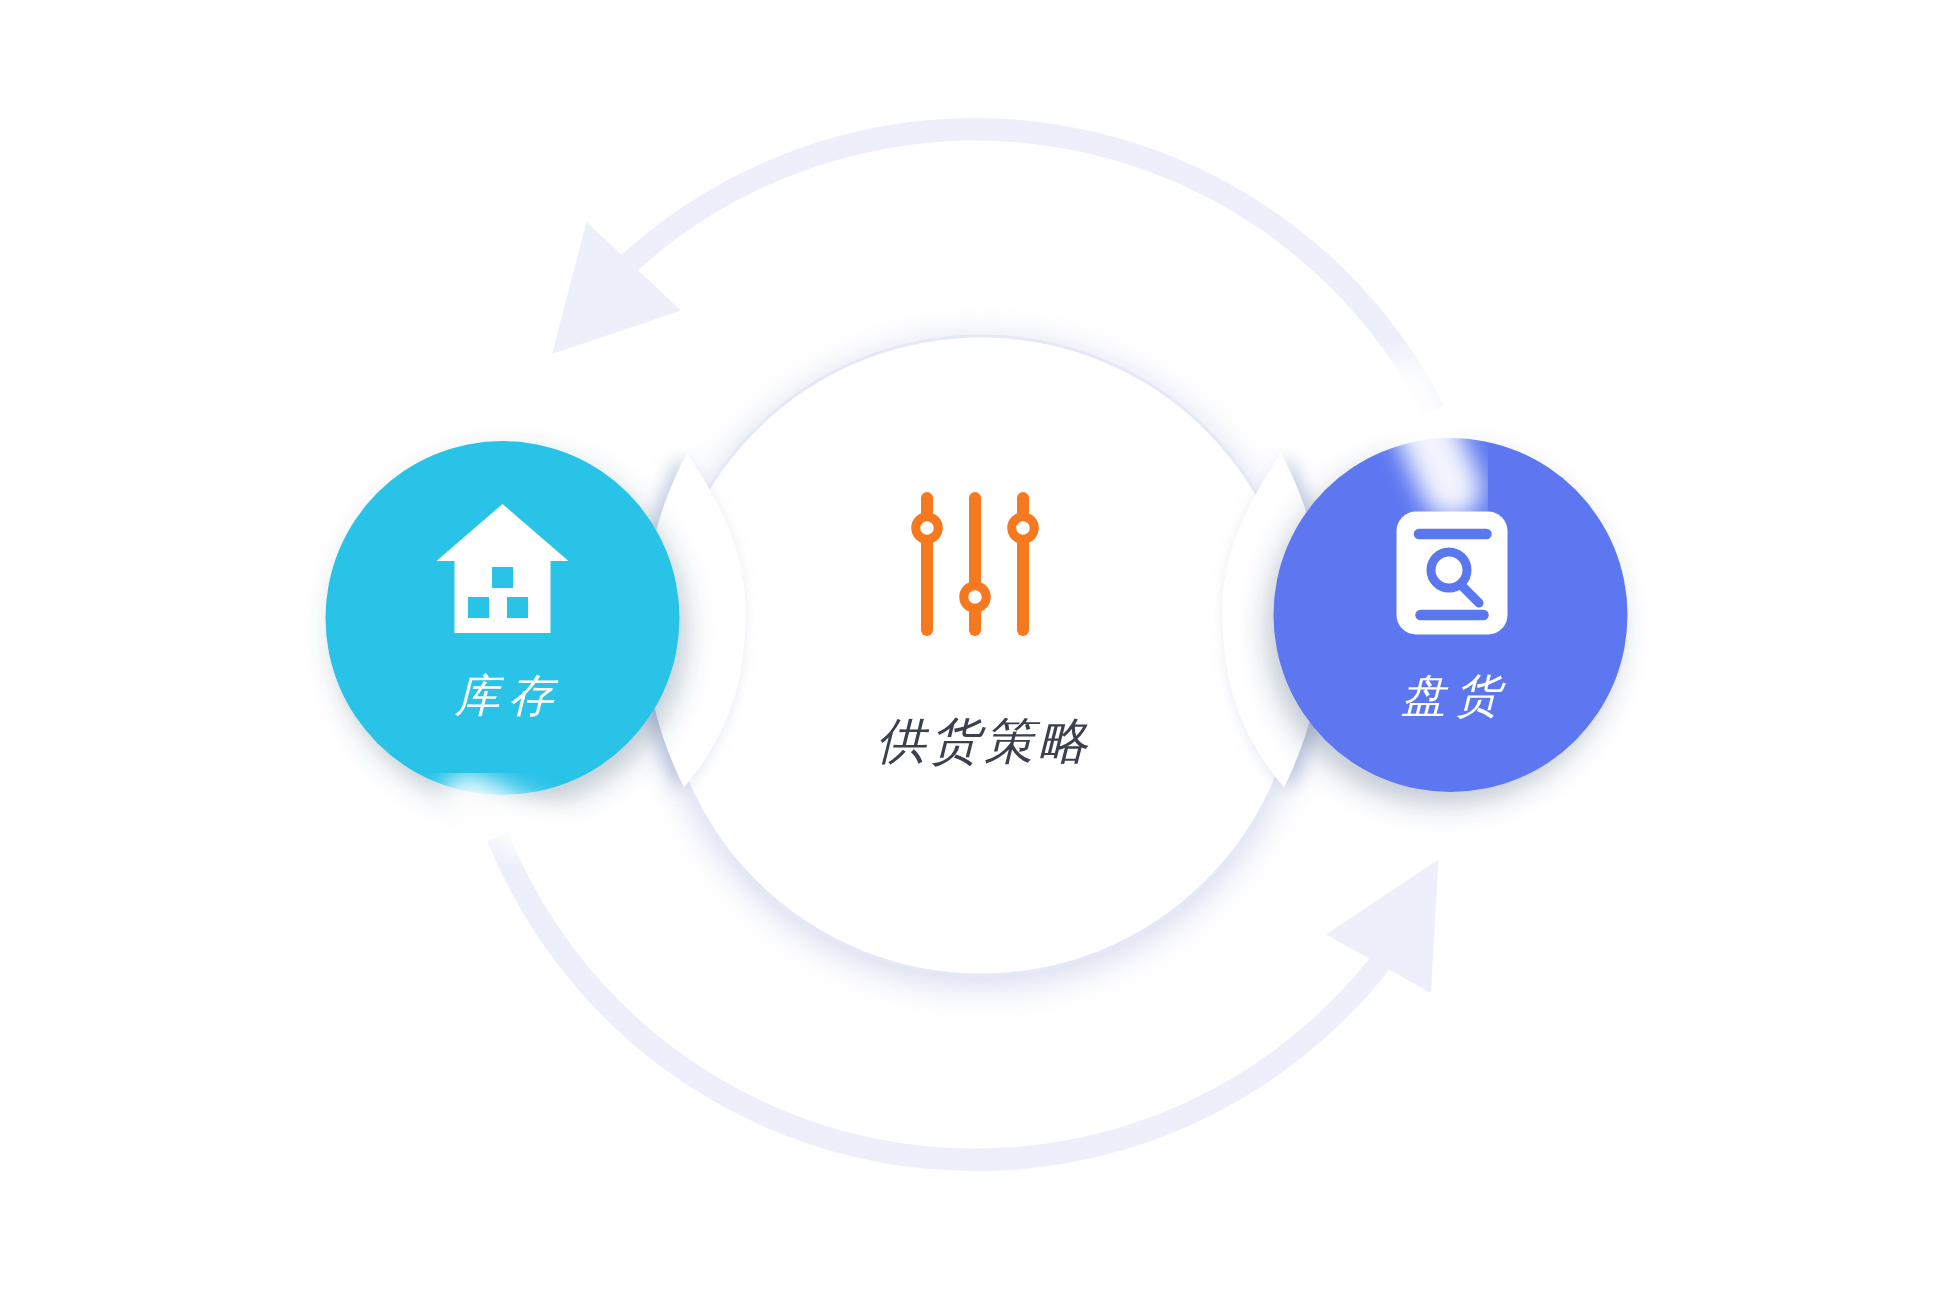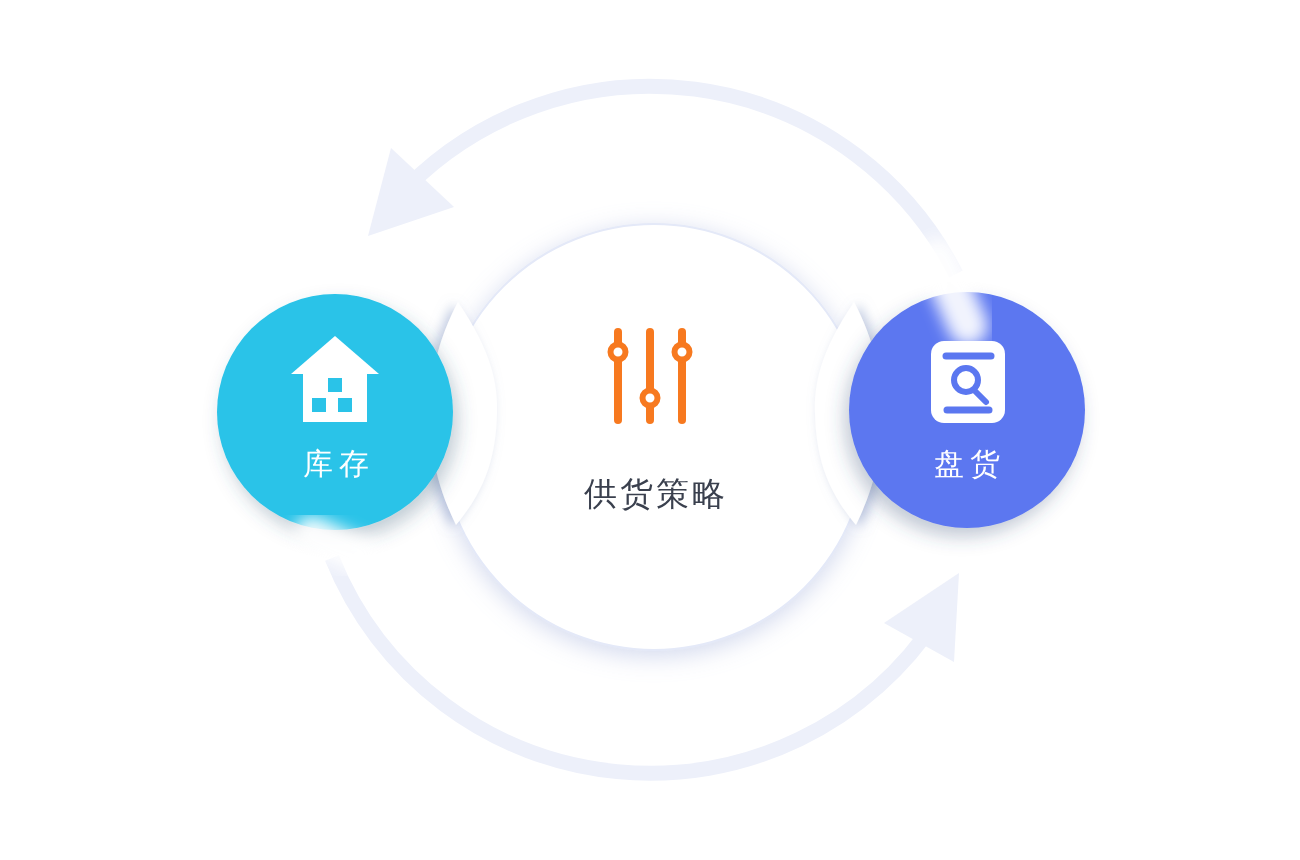--- a/index.html
+++ b/index.html
@@ -2,20 +2,21 @@
 <html><head>
 <meta charset="utf-8">
 <style>
   html,body{margin:0;padding:0;background:#ffffff;}
   .stage{
     position:relative;
     width:1300px;height:860px;
     background:#ffffff;
     overflow:hidden;
     font-family:"Liberation Sans", sans-serif;
+    font-style:italic;
   }
   svg{display:block;}
   text{font-family:"Liberation Sans", sans-serif;}
 </style>
 </head>
 <body>
 
 <div class="stage">
 <svg width="1300" height="860" viewBox="0 0 1300 860">
   <defs>

